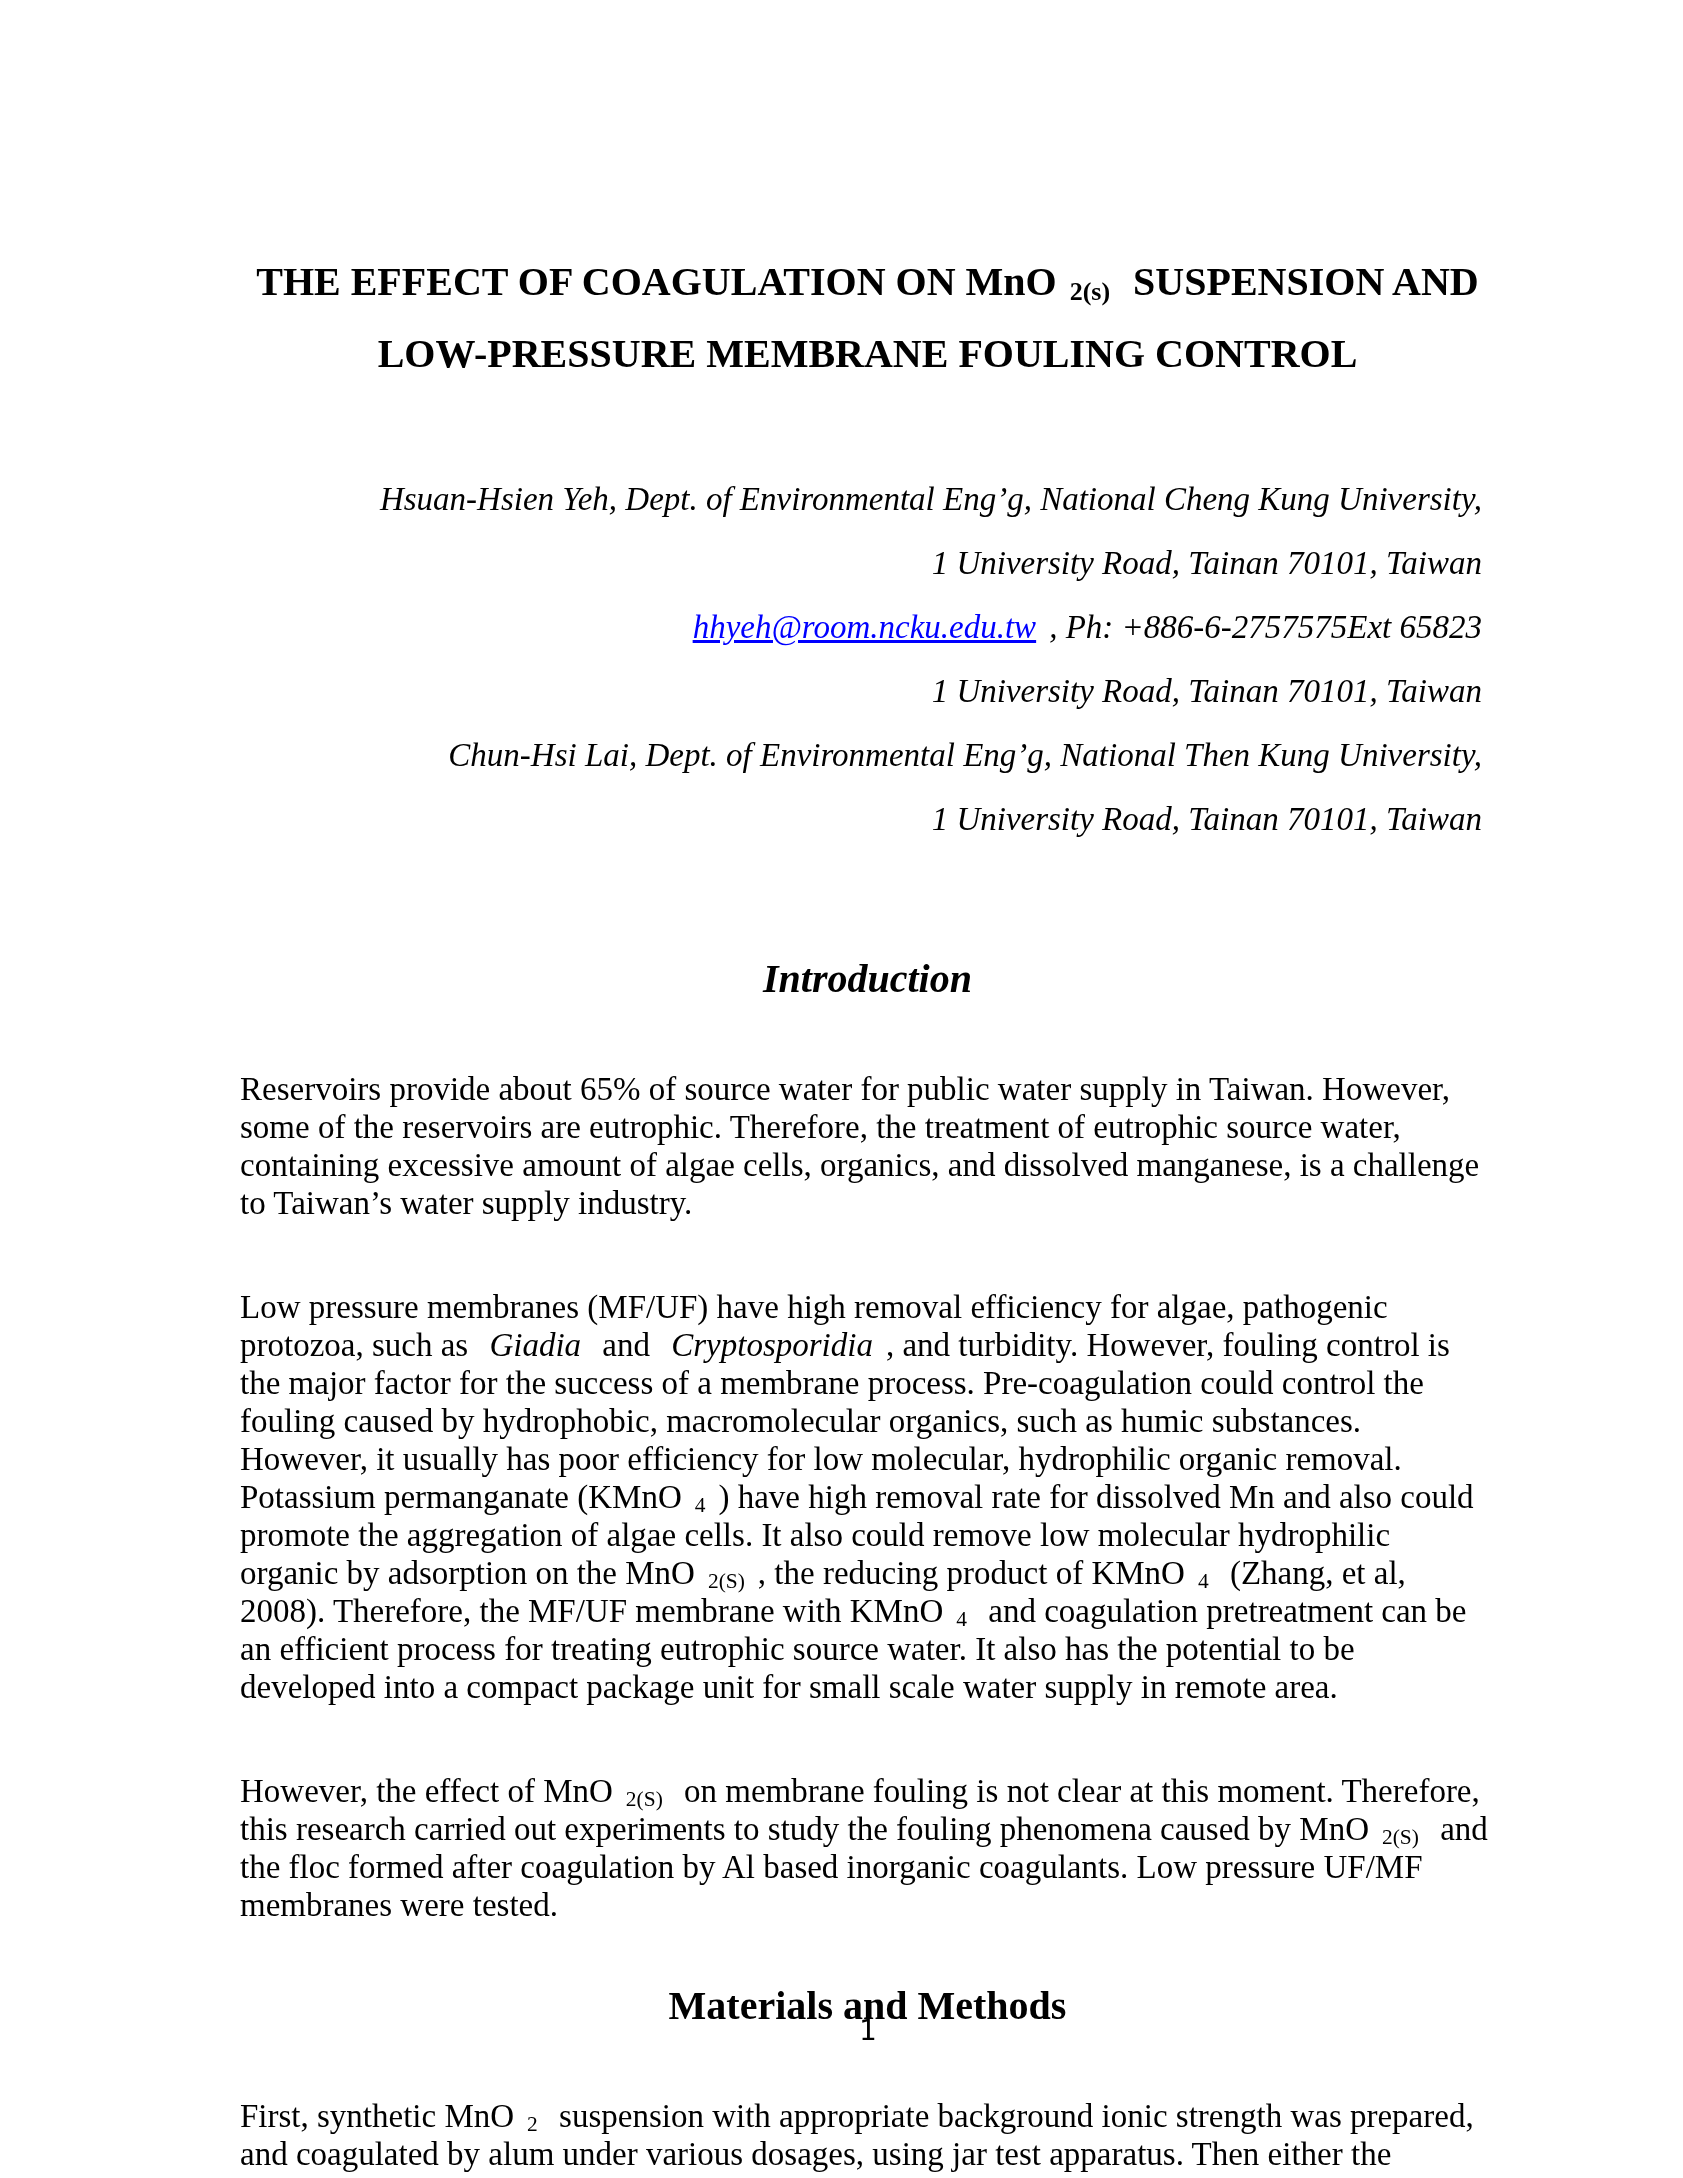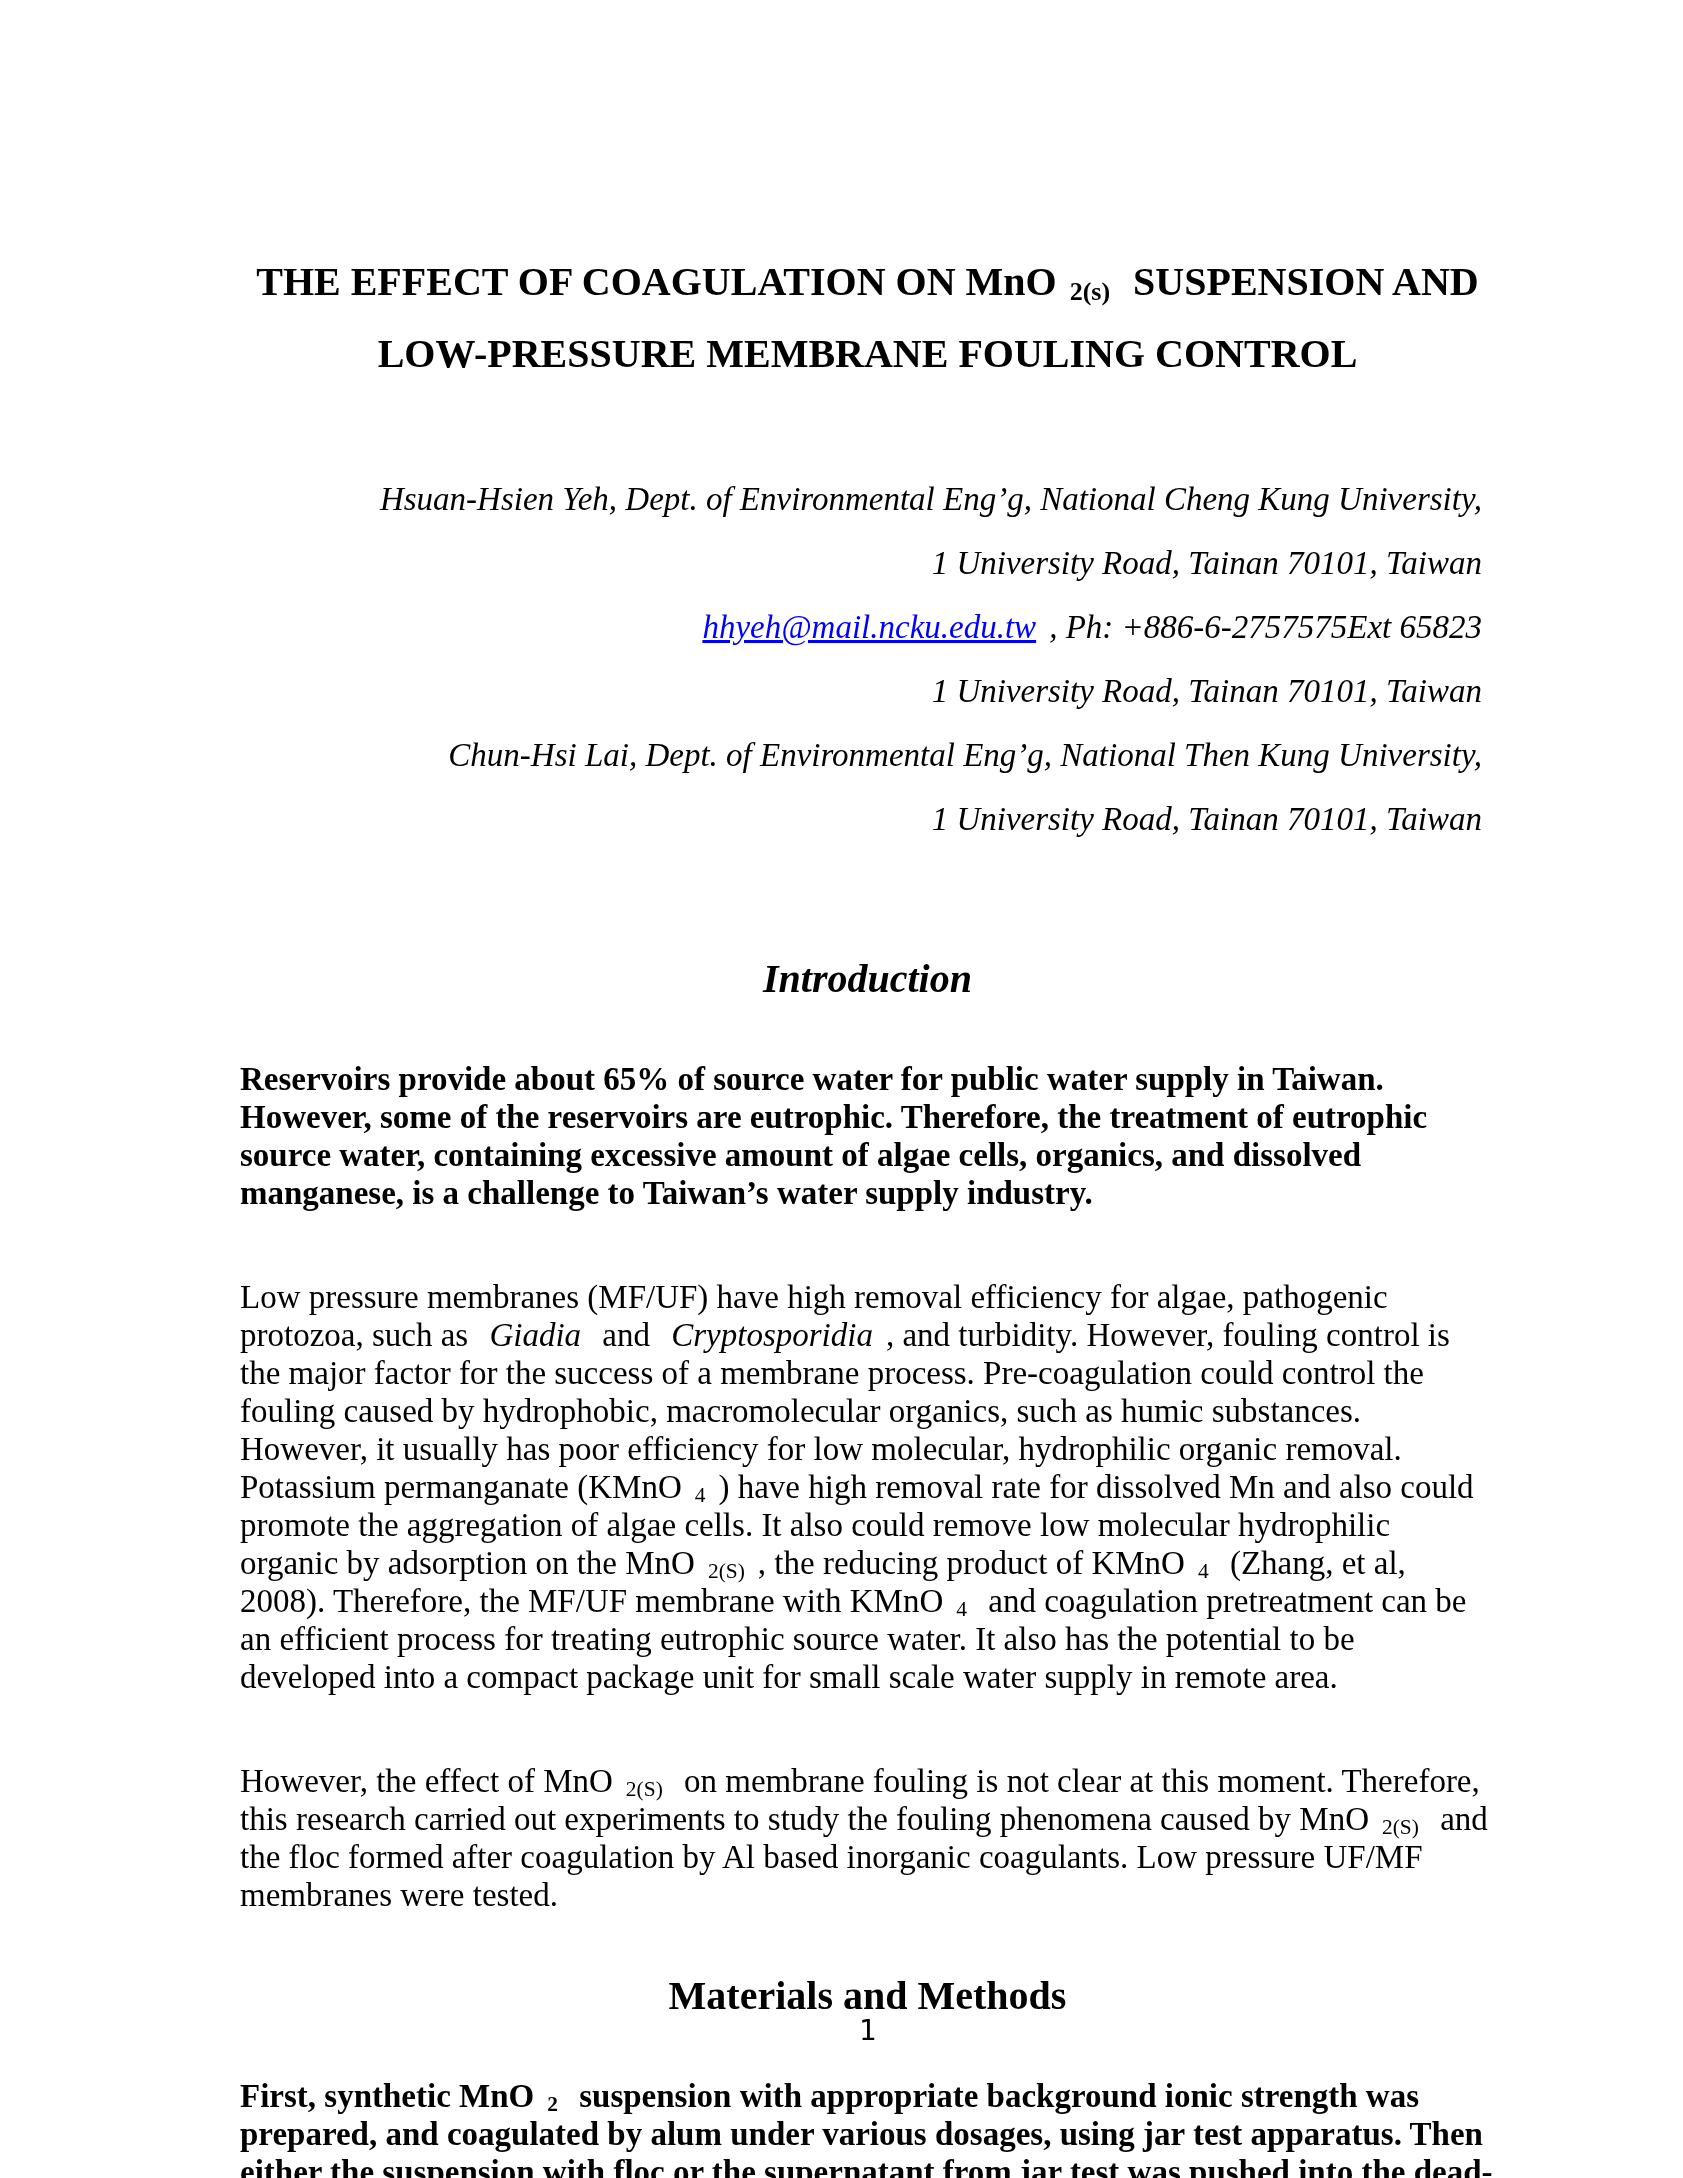--- a/index.html
+++ b/index.html
@@ -44,21 +44,21 @@
     line-height: 46px;
   }
   .heading-introduction { margin-top: 79px; font-style: italic; }
   .heading-materials { margin-top: 33px; }
   .body-paragraph {
     font-size: 33px;
     line-height: 38px;
     text-align: left;
     margin-top: 40px;
   }
-  .body-paragraph.first-after-heading { margin-top: 32px; font-weight: bold; }
+  .body-paragraph.first-after-heading { margin-top: 42px; }
   sub {
     font-size: 0.65em;
     line-height: 0;
     vertical-align: baseline;
     position: relative;
     top: 0.18em;
   }
   a.email-link {
     color: var(--link-color);
     text-decoration: underline;
@@ -82,21 +82,21 @@
   <div class="content">
 
     <div class="title-block">
       <div>THE EFFECT OF COAGULATION ON MnO<sub>2(s)</sub> SUSPENSION AND</div>
       <div>LOW-PRESSURE MEMBRANE FOULING CONTROL</div>
     </div>
 
     <div class="author-block">
       <div>Hsuan-Hsien Yeh, Dept. of Environmental Eng’g, National Cheng Kung University,</div>
       <div>1 University Road, Tainan 70101, Taiwan</div>
-      <div><a class="email-link">hhyeh@mail.ncku.edu.tw</a>, Ph: +886-6-2757575Ext 65823</div>
+      <div><a class="email-link">hhyeh@room.ncku.edu.tw</a>, Ph: +886-6-2757575Ext 65823</div>
       <div>1 University Road, Tainan 70101, Taiwan</div>
       <div>Chun-Hsi Lai, Dept. of Environmental Eng’g, National Then Kung University,</div>
       <div>1 University Road, Tainan 70101, Taiwan</div>
     </div>
 
     <div class="section-heading heading-introduction">Introduction</div>
 
     <div class="body-paragraph first-after-heading">Reservoirs provide about 65% of source water for public water supply in Taiwan. However, some of the reservoirs are eutrophic. Therefore, the treatment of eutrophic source water, containing excessive amount of algae cells, organics, and dissolved manganese, is a challenge to Taiwan’s water supply industry.</div>
 
     <div class="body-paragraph">Low pressure membranes (MF/UF) have high removal efficiency for algae, pathogenic protozoa, such as <i>Giadia</i> and <i>Cryptosporidia</i>, and turbidity. However, fouling control is the major factor for the success of a membrane process. Pre-coagulation could control the fouling caused by hydrophobic, macromolecular organics, such as humic substances. However, it usually has poor efficiency for low molecular, hydrophilic organic removal. Potassium permanganate (KMnO<sub>4</sub>) have high removal rate for dissolved Mn and also could promote the aggregation of algae cells. It also could remove low molecular hydrophilic organic by adsorption on the MnO<sub>2(S)</sub>, the reducing product of KMnO<sub>4</sub> (Zhang, et al, 2008). Therefore, the MF/UF membrane with KMnO<sub>4</sub> and coagulation pretreatment can be an efficient process for treating eutrophic source water. It also has the potential to be developed into a compact package unit for small scale water supply in remote area.</div>

